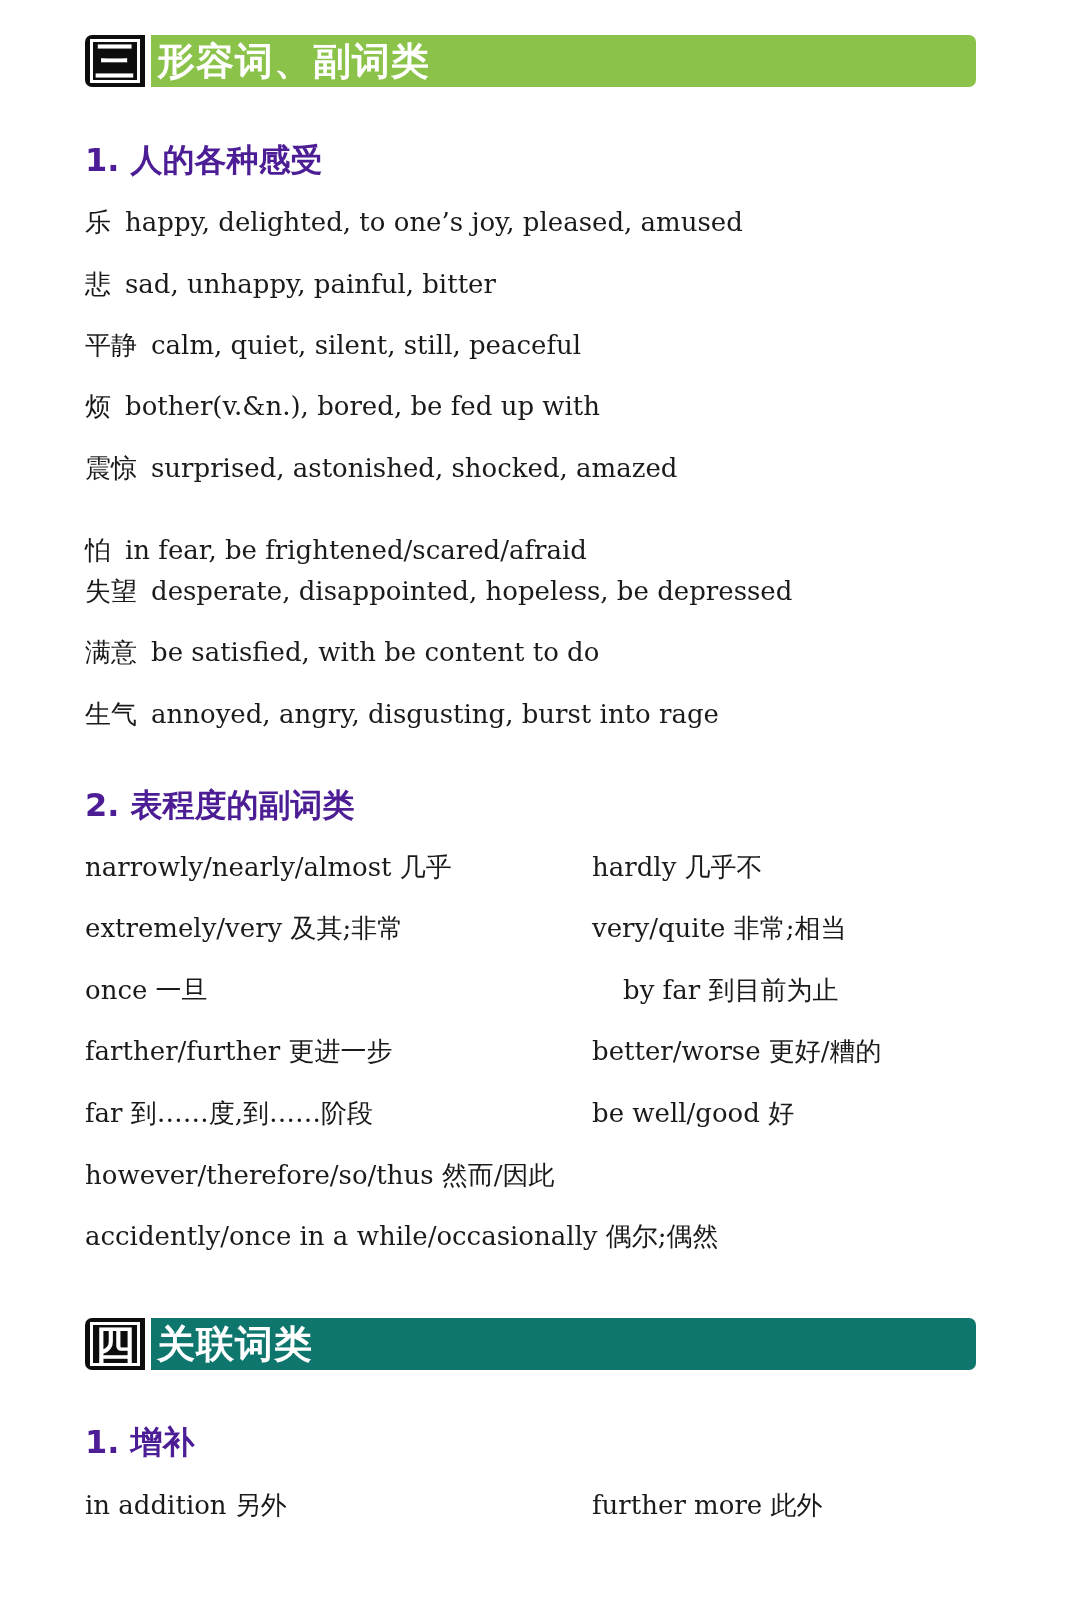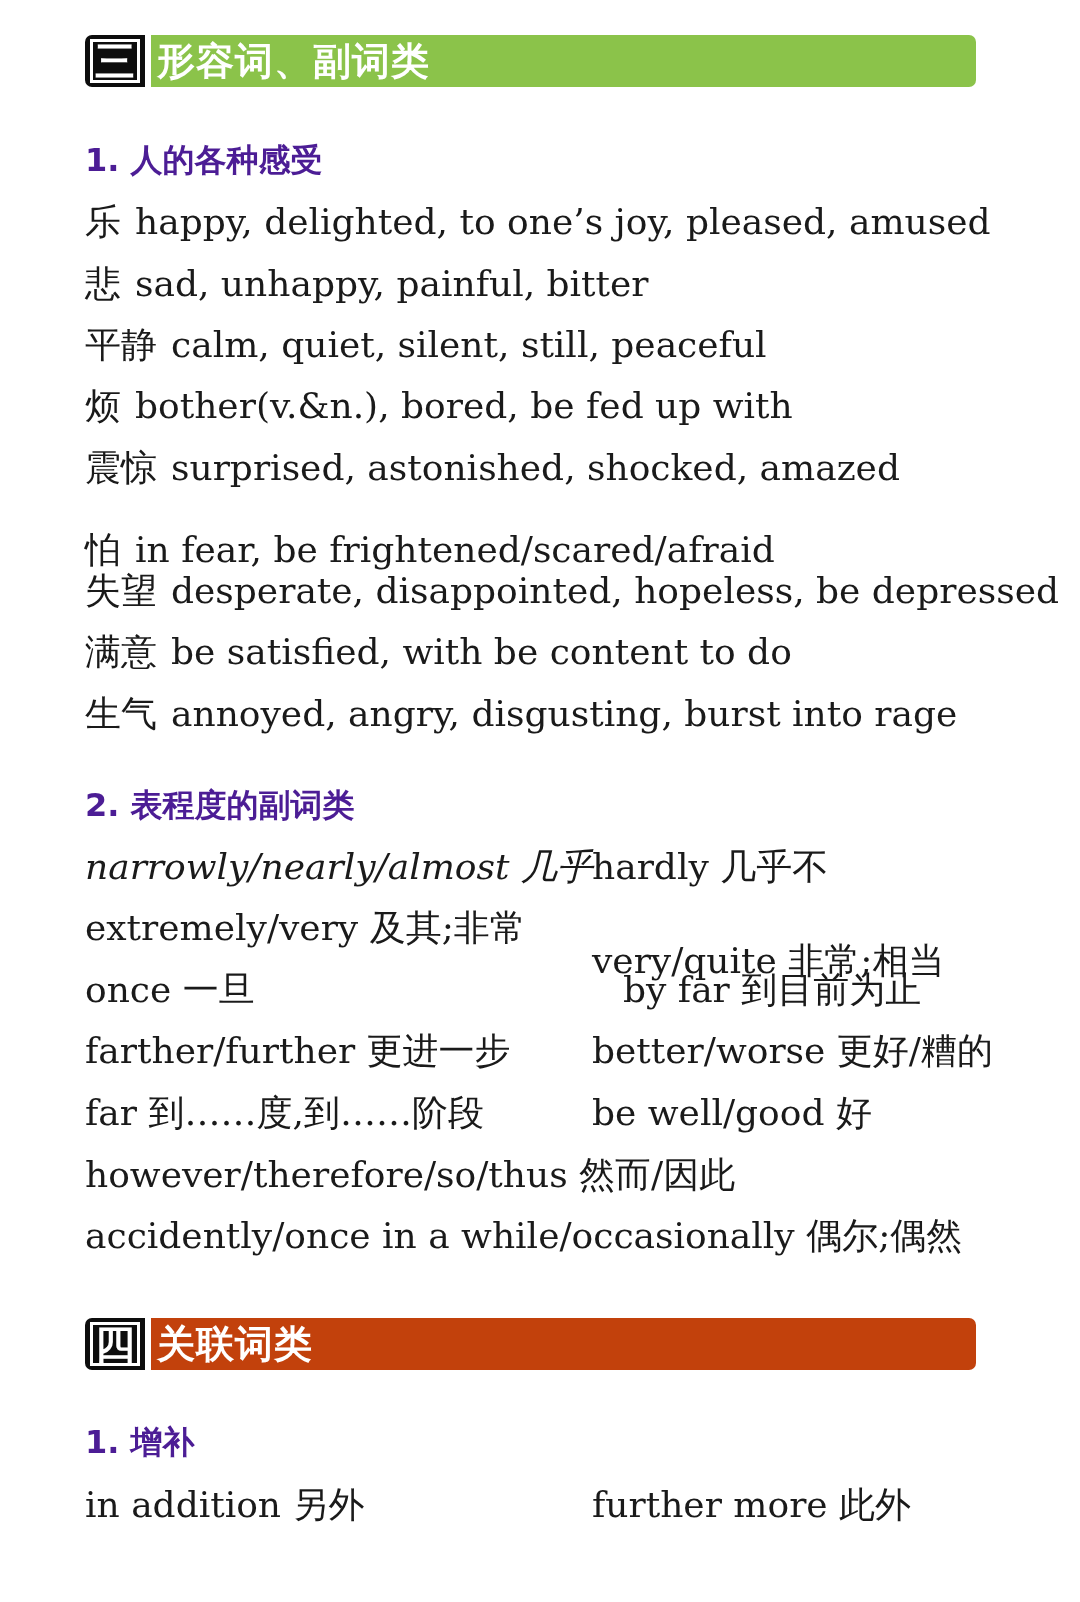--- a/index.html
+++ b/index.html
@@ -22,29 +22,29 @@
       display: inline-block; border: 3px solid #ffffff; line-height: 38px; padding: 0 2px; margin-top: 4px;
     }
     .banner .bar {
       flex: 1; margin-left: 6px; border-radius: 0 7px 7px 0;
       color: #ffffff; padding-left: 6px;
       font-family: "DejaVu Sans", "Liberation Sans", sans-serif;
       font-weight: bold; font-size: 38px; line-height: 52px;
       letter-spacing: 1px;
     }
     .banner.green .bar { background: #8bc34a; }
-    .banner.purple .bar { background: #c2410c; }
+    .banner.purple .bar { background: #0f766e; }
 
     .subhead {
       position: absolute; left: 85px;
       font-family: "DejaVu Sans", "Liberation Sans", sans-serif;
       font-weight: bold; font-size: 32px; color: #4c1d95; line-height: 40px;
     }
     .line {
-      position: absolute; left: 85px; font-size: 36px; line-height: 44px; white-space: nowrap;
+      position: absolute; left: 85px; font-size: 26px; line-height: 44px; white-space: nowrap;
     }
     .line .zh { margin-right: 14px; }
     .col2 { left: 592px; }
   </style>
 </head>
 <body>
 
 <div class="banner green" style="top:35px;">
   <div class="num"><span class="num-inner">三</span></div>
   <div class="bar">形容词、副词类</div>
@@ -57,28 +57,28 @@
 <div class="line" style="top:323px;"><span class="zh">平静</span><span>calm, quiet, silent, still, peaceful</span></div>
 <div class="line" style="top:384px;"><span class="zh">烦</span><span>bother(v.&amp;n.), bored, be fed up with</span></div>
 <div class="line" style="top:446px;"><span class="zh">震惊</span><span>surprised, astonished, shocked, amazed</span></div>
 <div class="line" style="top:528px;text-align:right;"><span class="zh">怕</span><span>in fear, be frightened/scared/afraid</span></div>
 <div class="line" style="top:569px;"><span class="zh">失望</span><span>desperate, disappointed, hopeless, be depressed</span></div>
 <div class="line" style="top:630px;"><span class="zh">满意</span><span>be satisfied, with be content to do</span></div>
 <div class="line" style="top:692px;"><span class="zh">生气</span><span>annoyed, angry, disgusting, burst into rage</span></div>
 
 <div class="subhead" style="top:785px;">2. 表程度的副词类</div>
 
-<div class="line" style="top:845px;font-style:italic;">narrowly/nearly/almost 几乎</div>
+<div class="line" style="top:845px;">narrowly/nearly/almost 几乎</div>
 <div class="line" style="top:906px;">extremely/very 及其;非常</div>
 <div class="line" style="top:968px;">once 一旦</div>
 <div class="line" style="top:1029px;">farther/further 更进一步</div>
 <div class="line" style="top:1091px;">far 到……度,到……阶段</div>
 
 <div class="line col2" style="top:845px;">hardly 几乎不</div>
-<div class="line col2" style="top:906px;margin-top:33px;">very/quite 非常;相当</div>
+<div class="line col2" style="top:906px;">very/quite 非常;相当</div>
 <div class="line col2" style="top:968px;margin-left:31px;">by far 到目前为止</div>
 <div class="line col2" style="top:1029px;">better/worse 更好/糟的</div>
 <div class="line col2" style="top:1091px;">be well/good 好</div>
 
 <div class="line" style="top:1153px;">however/therefore/so/thus 然而/因此</div>
 <div class="line" style="top:1214px;">accidently/once in a while/occasionally 偶尔;偶然</div>
 
 <div class="banner purple" style="top:1318px;">
   <div class="num"><span class="num-inner">四</span></div>
   <div class="bar">关联词类</div>

